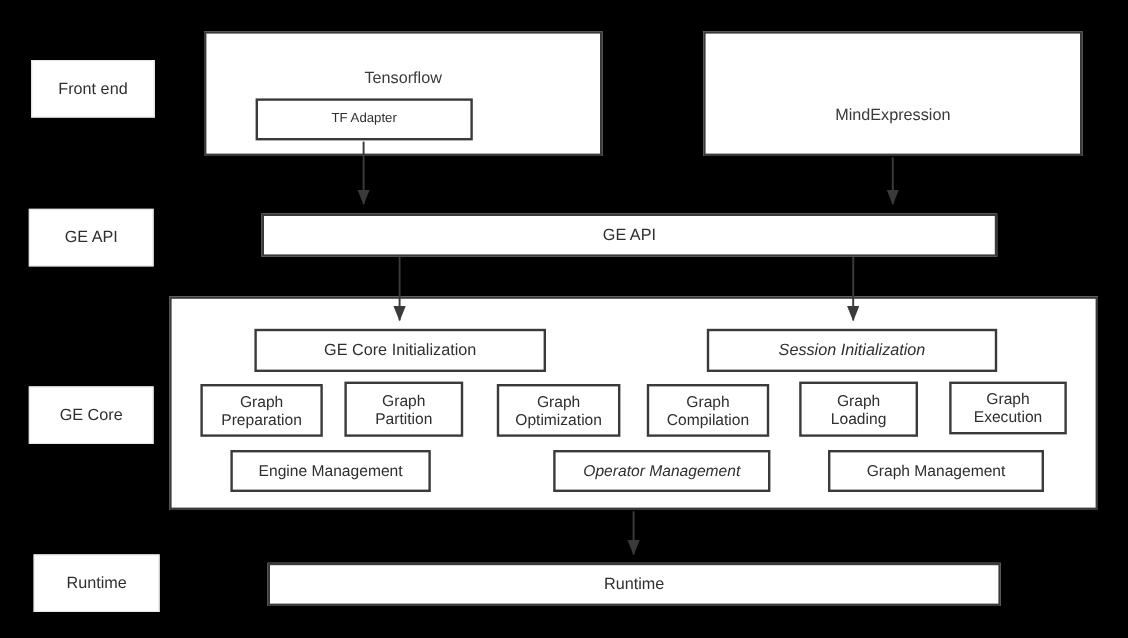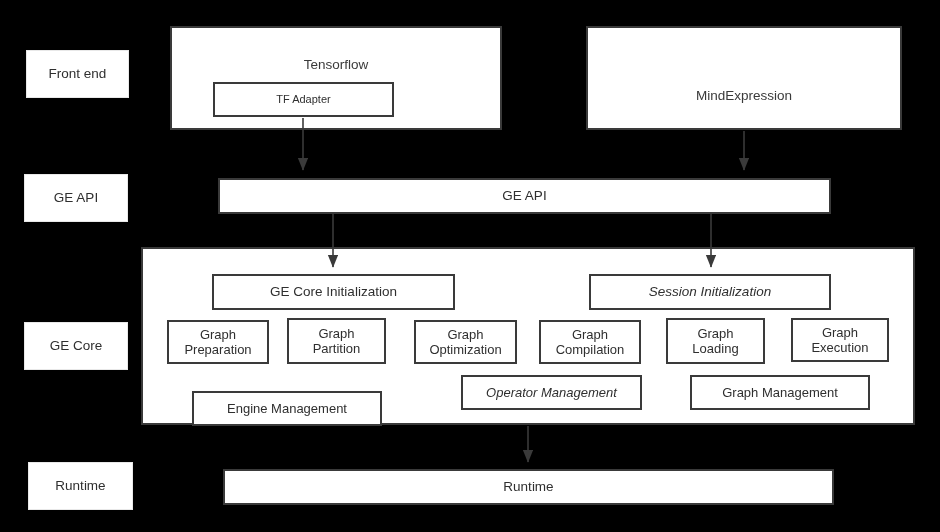--- a/index.html
+++ b/index.html
@@ -152,21 +152,21 @@
     </span>
   </div>
 
   <div class="box unit" style="left:791px; top:318px; width:98px; height:44px;">
     <span>
       <span>Graph</span><br>
       <span>Execution</span>
     </span>
   </div>
 
-  <div class="box sub-unit" style="left:192px; top:391px; width:190px; height:35px;">
+  <div class="box sub-unit" style="left:192px; top:375px; width:167px; height:35px;">
     <span>Engine Management</span>
   </div>
 
   <div class="box sub-unit" style="left:461px; top:375px; width:181px; height:35px;font-style:italic;">
     <span>Operator Management</span>
   </div>
 
   <div class="box sub-unit" style="left:690px; top:375px; width:180px; height:35px;">
     <span>Graph Management</span>
   </div>

